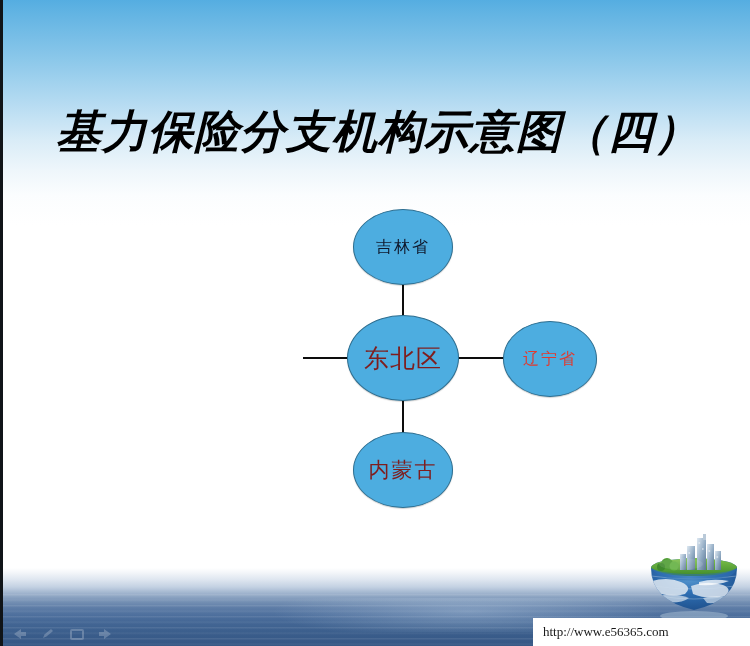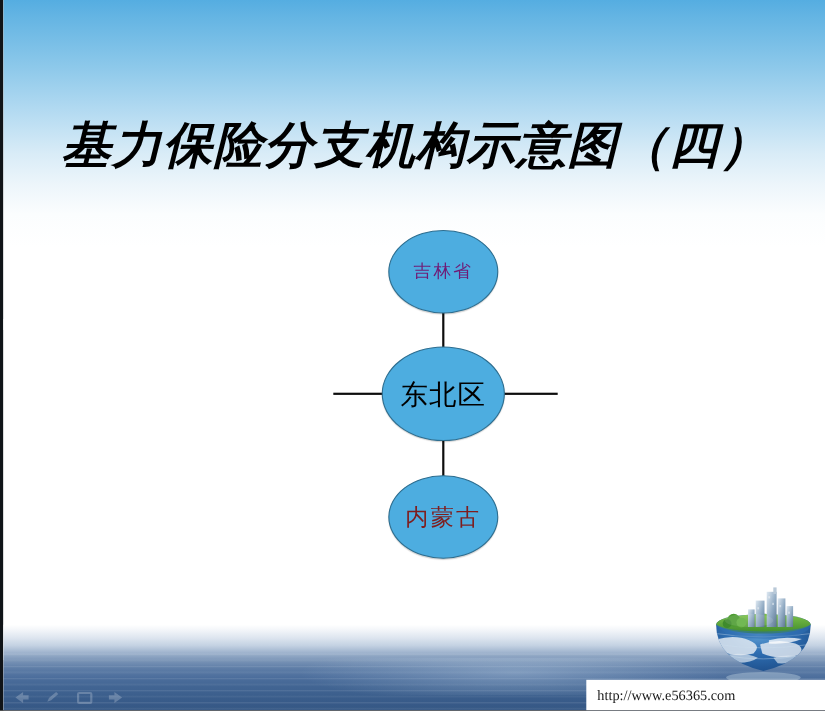--- a/index.html
+++ b/index.html
@@ -127,22 +127,22 @@
     font-family: "DejaVu Serif", "Liberation Serif", serif;
     white-space: nowrap;
     line-height: 1;
   }
   .node-center  { left: 344px; top: 315px; width: 112px; height: 86px; }
   .node-top     { left: 350px; top: 209px; width: 100px; height: 76px; }
   .node-bottom  { left: 350px; top: 432px; width: 100px; height: 76px; }
   .node-left    { left: 197px; top: 321px; width: 108px; height: 76px; }
   .node-right   { left: 500px; top: 321px; width: 94px; height: 76px; }
 
-  .label-center { font-size: 25px; color: #000000; letter-spacing: 1px; }
-  .label-top    { font-size: 16px; color: #701a75; letter-spacing: 2px; }
+  .label-center { font-size: 25px; color: #7f1d1d; letter-spacing: 1px; }
+  .label-top    { font-size: 16px; color: #0f172a; letter-spacing: 2px; }
   .label-bottom { font-size: 21px; color: #7f1d1d; letter-spacing: 2px; }
   .label-left   { font-size: 16px; color: #d6324a; letter-spacing: 1px; }
   .label-right  { font-size: 16px; color: #e03a2f; letter-spacing: 2px; }
 
   .conn-up    { left: 399px; top: 283px; width: 2px; height: 36px; }
   .conn-down  { left: 399px; top: 398px; width: 2px; height: 38px; }
   .conn-left  { left: 300px; top: 357px; width: 48px; height: 2px; }
   .conn-right { left: 452px; top: 357px; width: 52px; height: 2px; }
 
   
@@ -218,20 +218,23 @@
 
     <div class="node node-top">
       <span class="node-label label-top">吉林省</span>
     </div>
 
 
     <div class="node node-center">
       <span class="node-label label-center">东北区</span>
     </div>
 
+    <div class="node node-right">
+      <span class="node-label label-right">辽宁省</span>
+    </div>
 
     <div class="node node-bottom">
       <span class="node-label label-bottom">内蒙古</span>
     </div>
 
   </div>
 
   <div class="globe">
     <svg width="106" height="98" viewBox="0 0 106 98">
       <defs>

